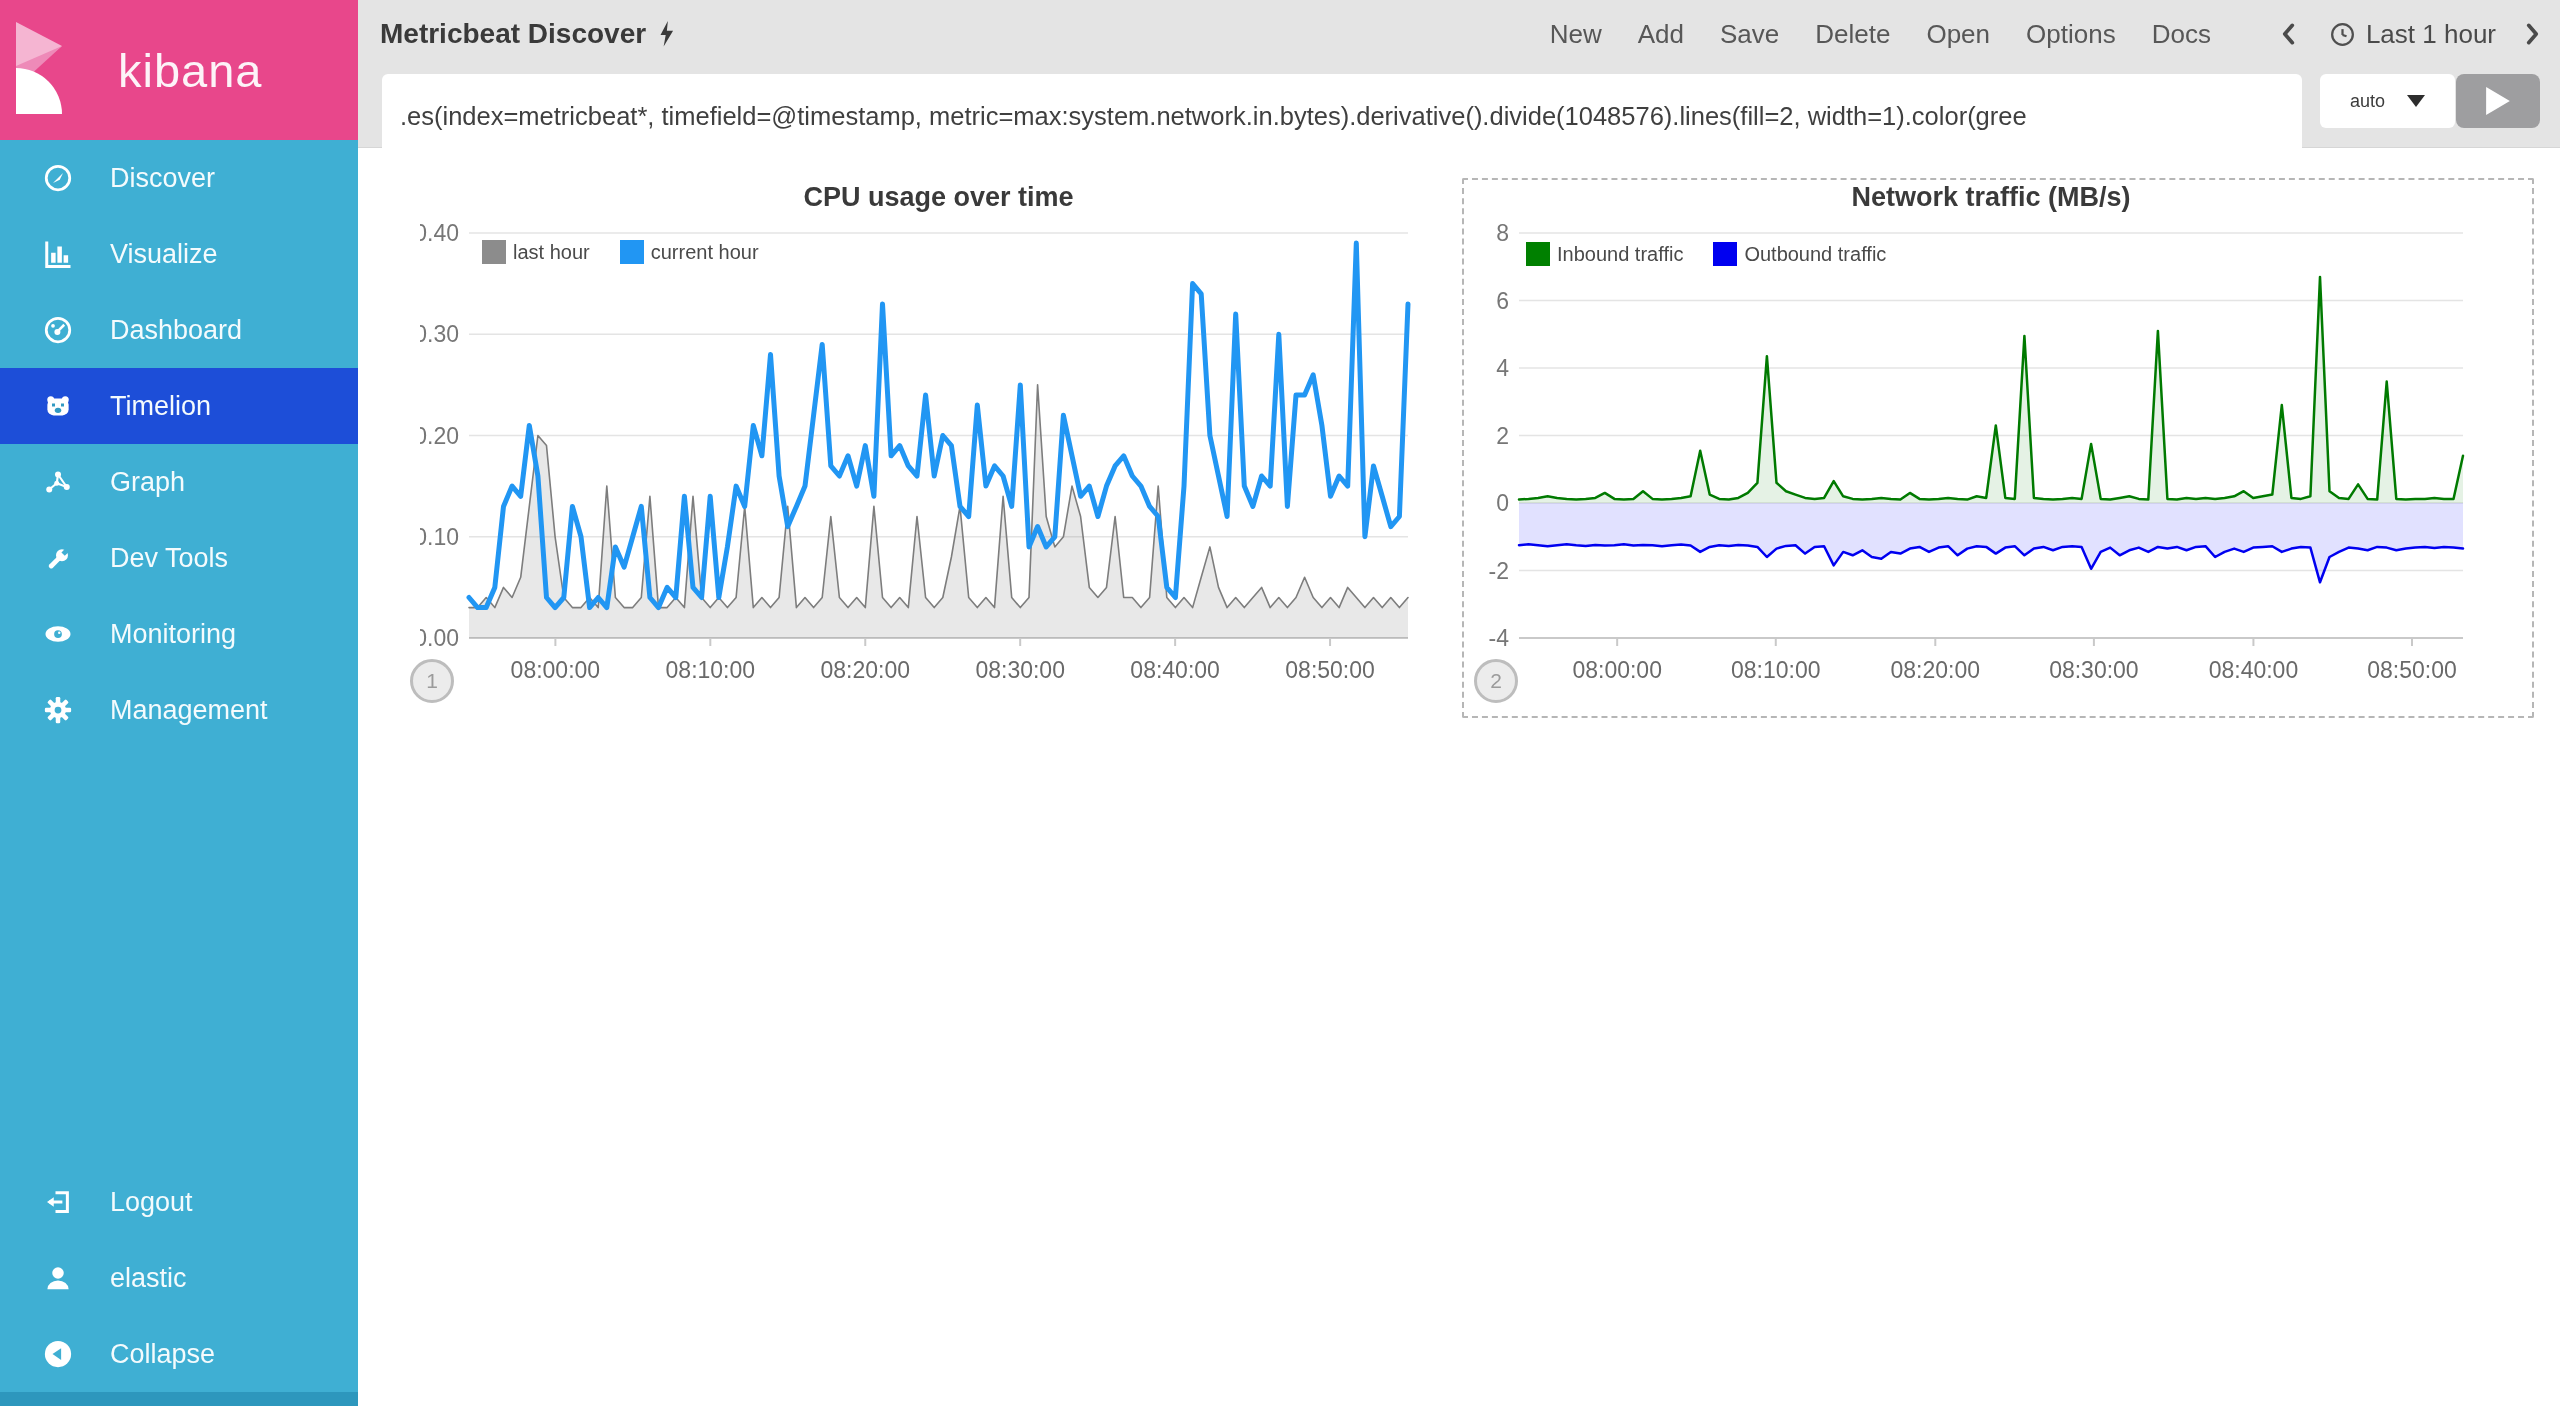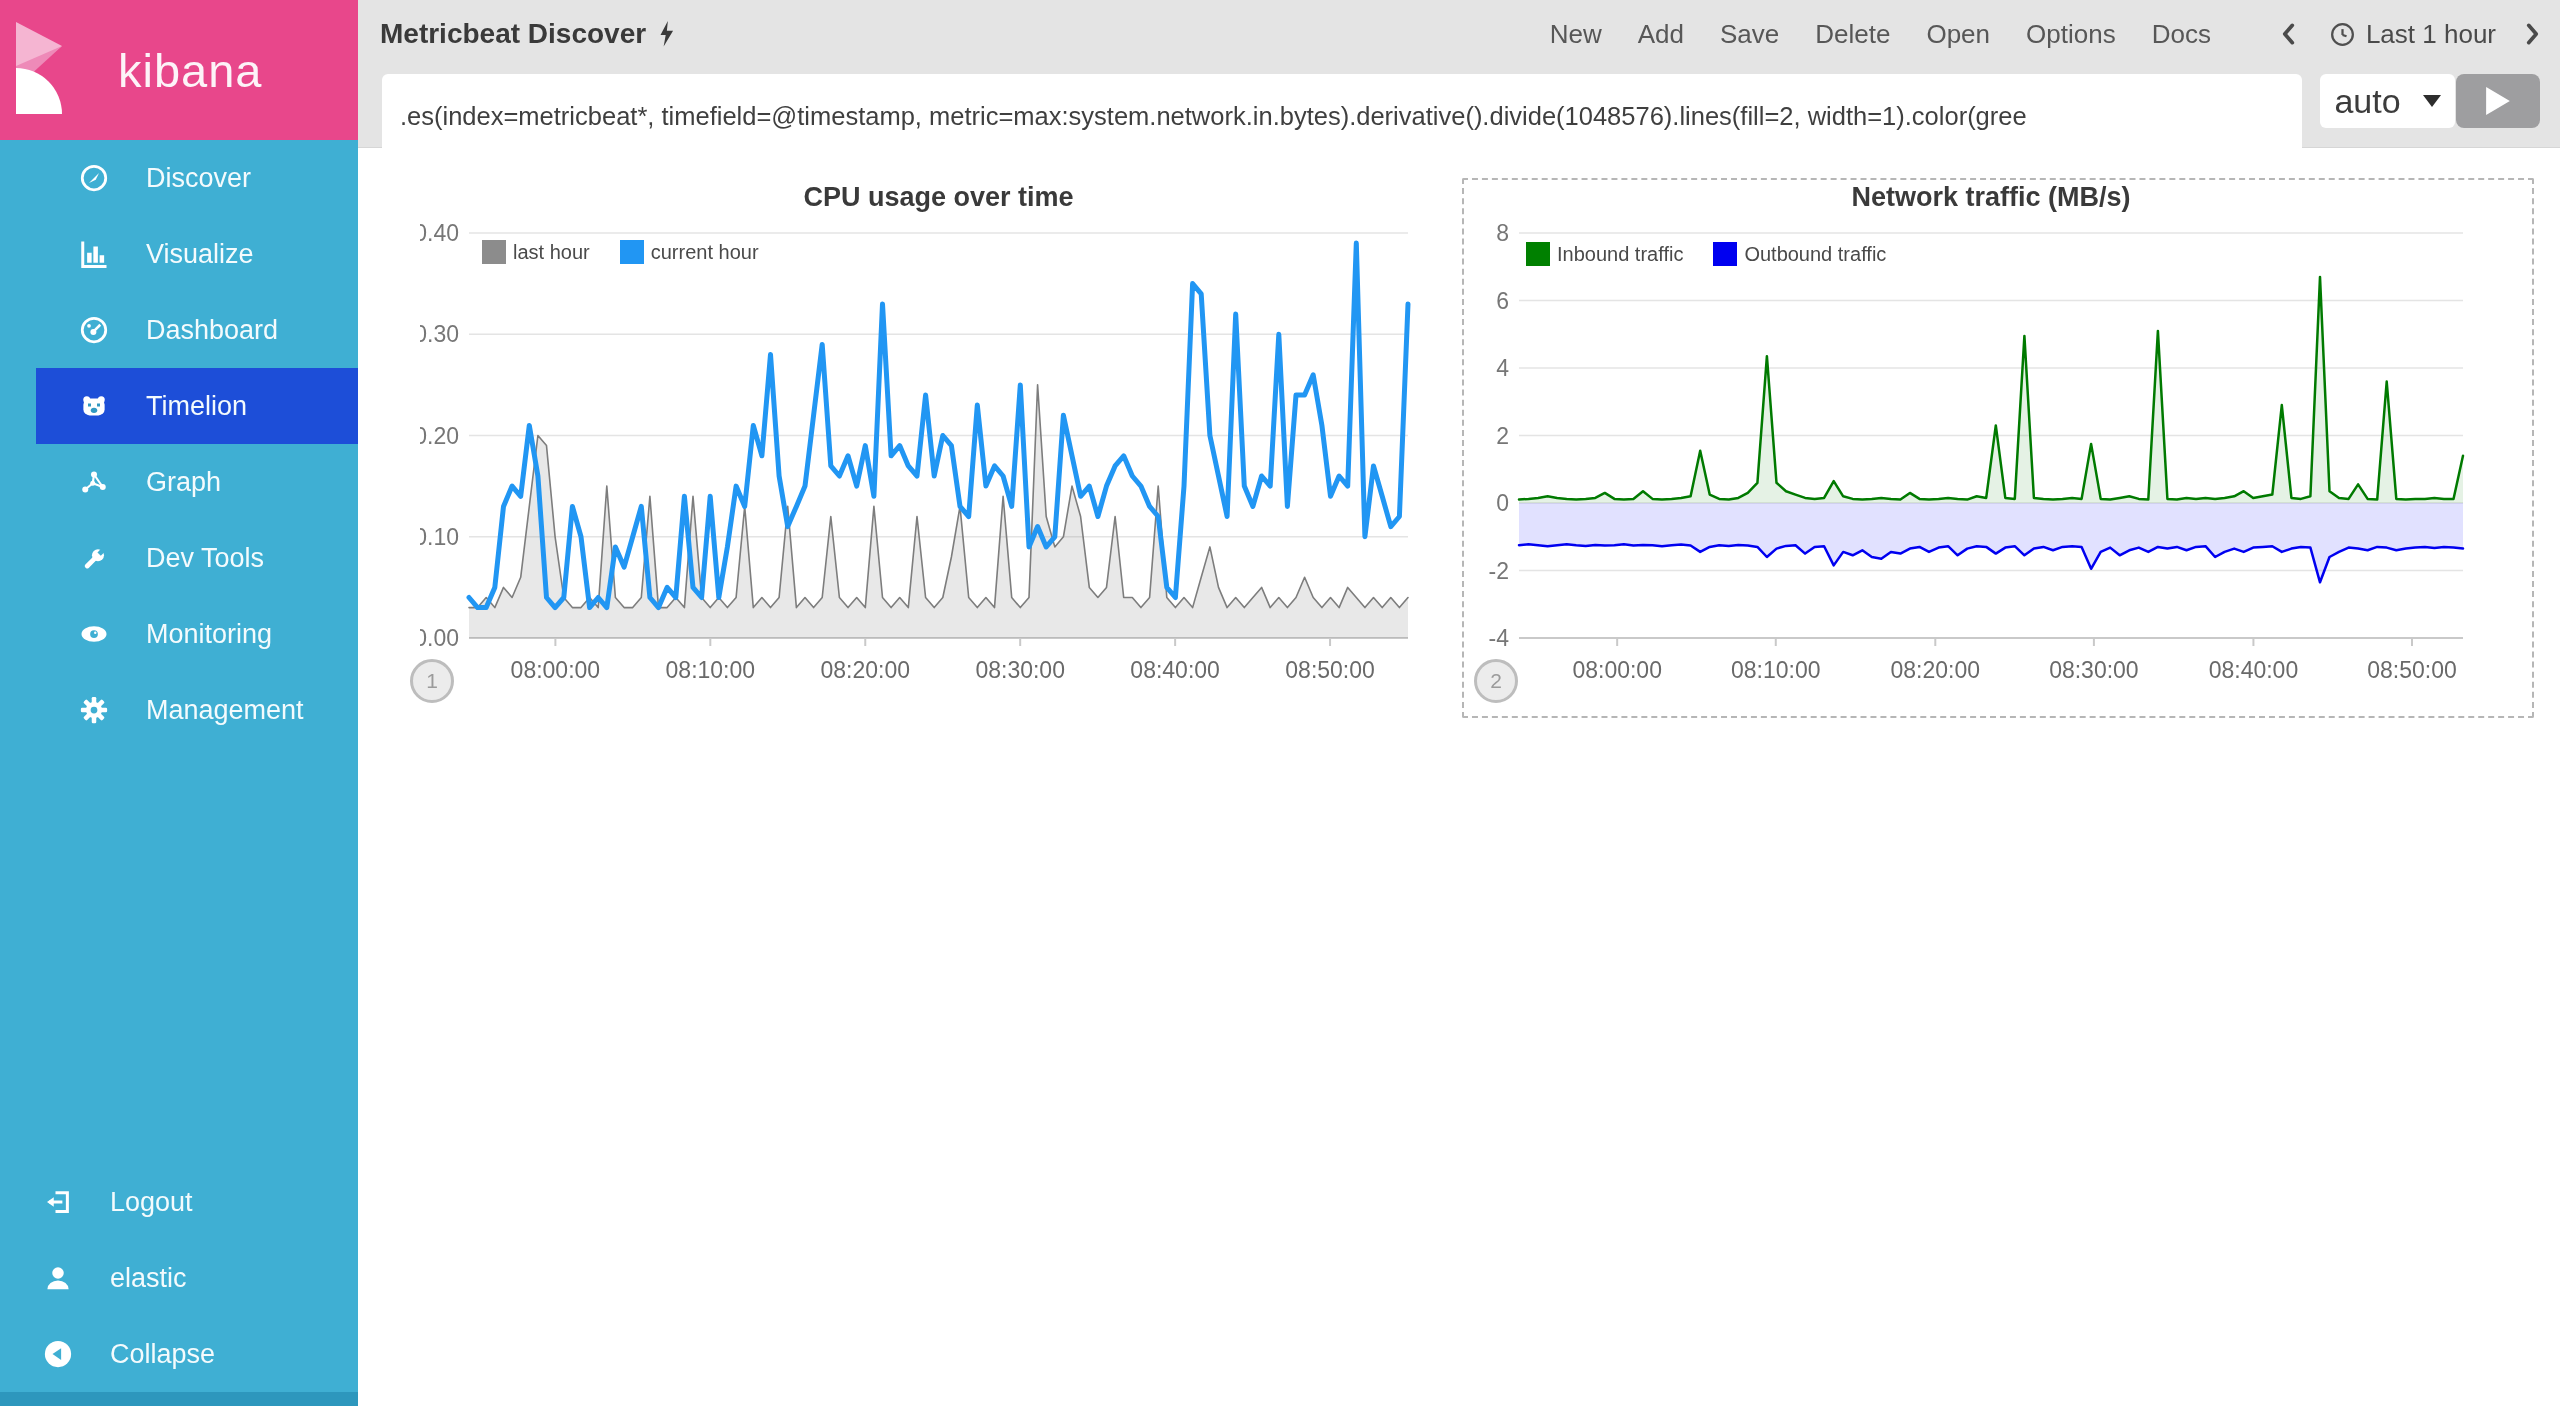--- a/index.html
+++ b/index.html
@@ -5,21 +5,21 @@
   html,body{margin:0;padding:0;background:#fff;}
   .app{position:relative;width:2560px;height:1406px;overflow:hidden;
        font-family:"Liberation Sans",sans-serif;-webkit-font-smoothing:antialiased;}
 
   
   .sidebar{position:absolute;left:0;top:0;width:358px;height:1406px;background:#3fafd3;}
   .logo{position:absolute;left:0;top:0;width:358px;height:140px;background:#e8478b;}
   .logo-mark{position:absolute;left:16px;top:22px;}
   .logo-word{position:absolute;left:118px;top:0;height:140px;display:flex;align-items:center;
              color:#fdf3f8;font-size:47px;font-weight:400;letter-spacing:1px;}
-  .nav-items{position:absolute;top:140px;left:12px;width:424px;padding-left:24px;}
+  .nav-items{position:absolute;top:140px;left:0;width:424px;}
   .side-item{position:relative;height:76px;display:flex;align-items:center;cursor:pointer;}
   .side-item.active{background:#1d4ed8;}
   .side-item .ic{width:36px;margin-left:40px;display:flex;justify-content:center;align-items:center;}
   .side-item .lbl{margin-left:34px;font-size:27px;color:#f4fbfd;}
   .side-footer{position:absolute;bottom:14px;left:0;width:358px;}
   .bottom-strip{position:absolute;bottom:0;left:0;width:358px;height:14px;background:#2d97bd;}
 
   
   .header{position:absolute;left:358px;top:0;right:0;height:148px;background:#e4e4e4;
           border-bottom:1px solid #d6d6d6;box-sizing:border-box;}
@@ -31,21 +31,21 @@
   .tp-group{display:flex;align-items:center;margin-left:40px;}
   .tp-btn{display:flex;align-items:center;cursor:pointer;margin-left:26px;}
   .tp-label{font-size:26px;color:#4a4a4a;margin-left:10px;}
   .clock{margin-left:30px;display:flex;}
 
   .expr-input{position:absolute;left:24px;top:74px;width:1884px;height:54px;background:#fff;
               border:none;border-radius:6px;font-size:25.5px;color:#3f3f3f;padding:15px 18px;
               font-family:"Liberation Sans",sans-serif;outline:none;}
   .interval-select{position:absolute;left:1962px;top:74px;width:135px;height:54px;background:#fff;
               border-radius:6px;display:flex;align-items:center;justify-content:center;
-              font-size:34px;color:#3c3c3c;cursor:pointer;}
+              font-size:18px;color:#3c3c3c;cursor:pointer;}
   .caret{width:0;height:0;border-left:9px solid transparent;border-right:9px solid transparent;
          border-top:12px solid #2d2d2d;margin-left:22px;}
   .run-btn{position:absolute;left:2098px;top:74px;width:84px;height:54px;background:#9e9ea0;
            border:none;border-radius:8px;display:flex;align-items:center;justify-content:center;cursor:pointer;}
 
   
   .content{position:absolute;left:358px;top:148px;right:0;bottom:0;background:#fff;}
   .panel{position:absolute;box-sizing:border-box;}
   .panel-1{left:62px;top:32px;width:1020px;height:540px;}
   .panel-2{left:1104px;top:30px;width:1072px;height:540px;border:2px dashed #b6b6b6;border-radius:2px;}

